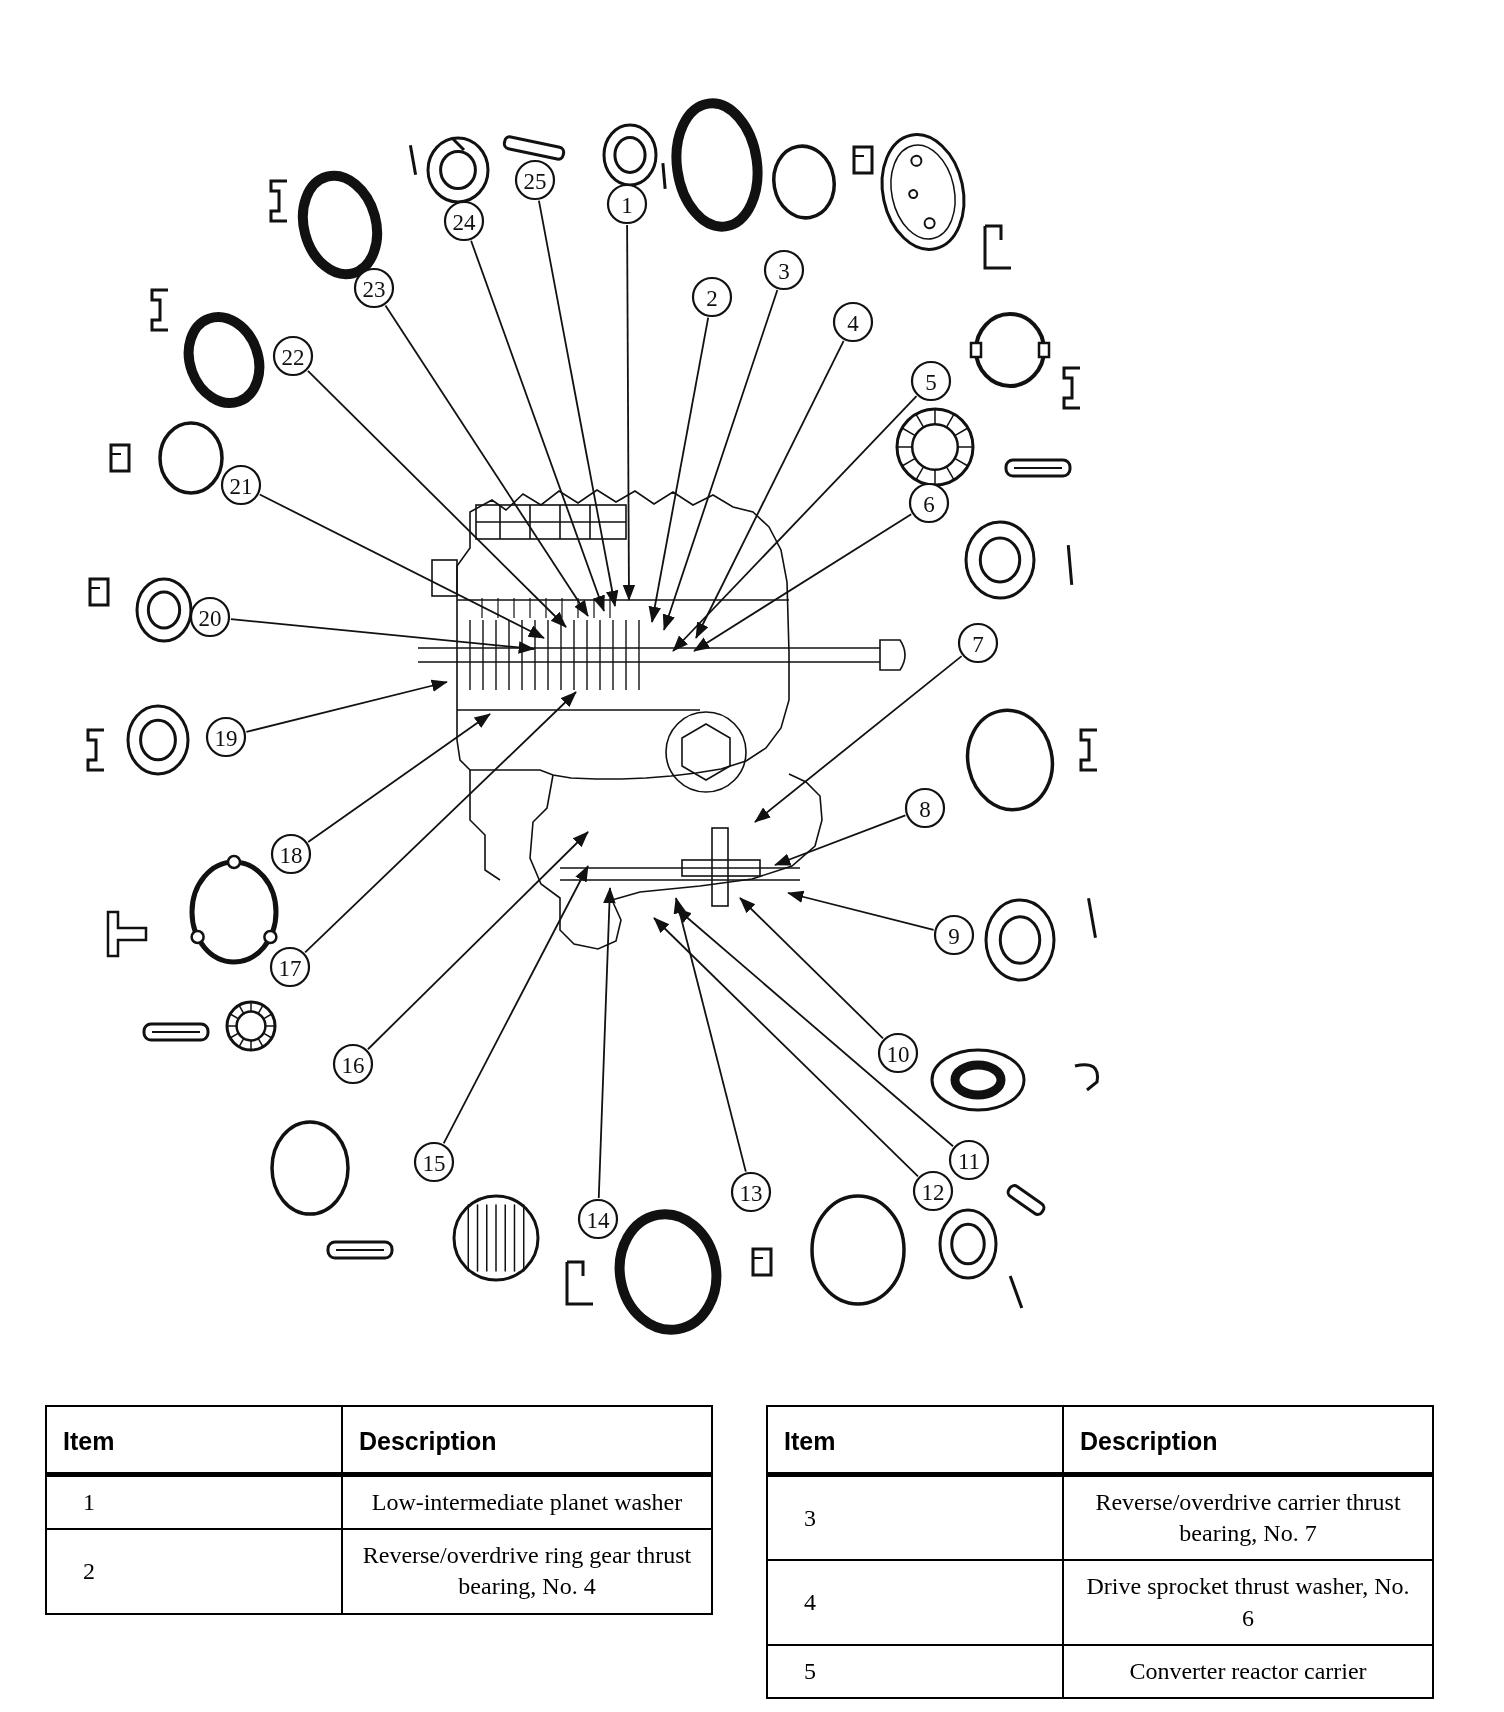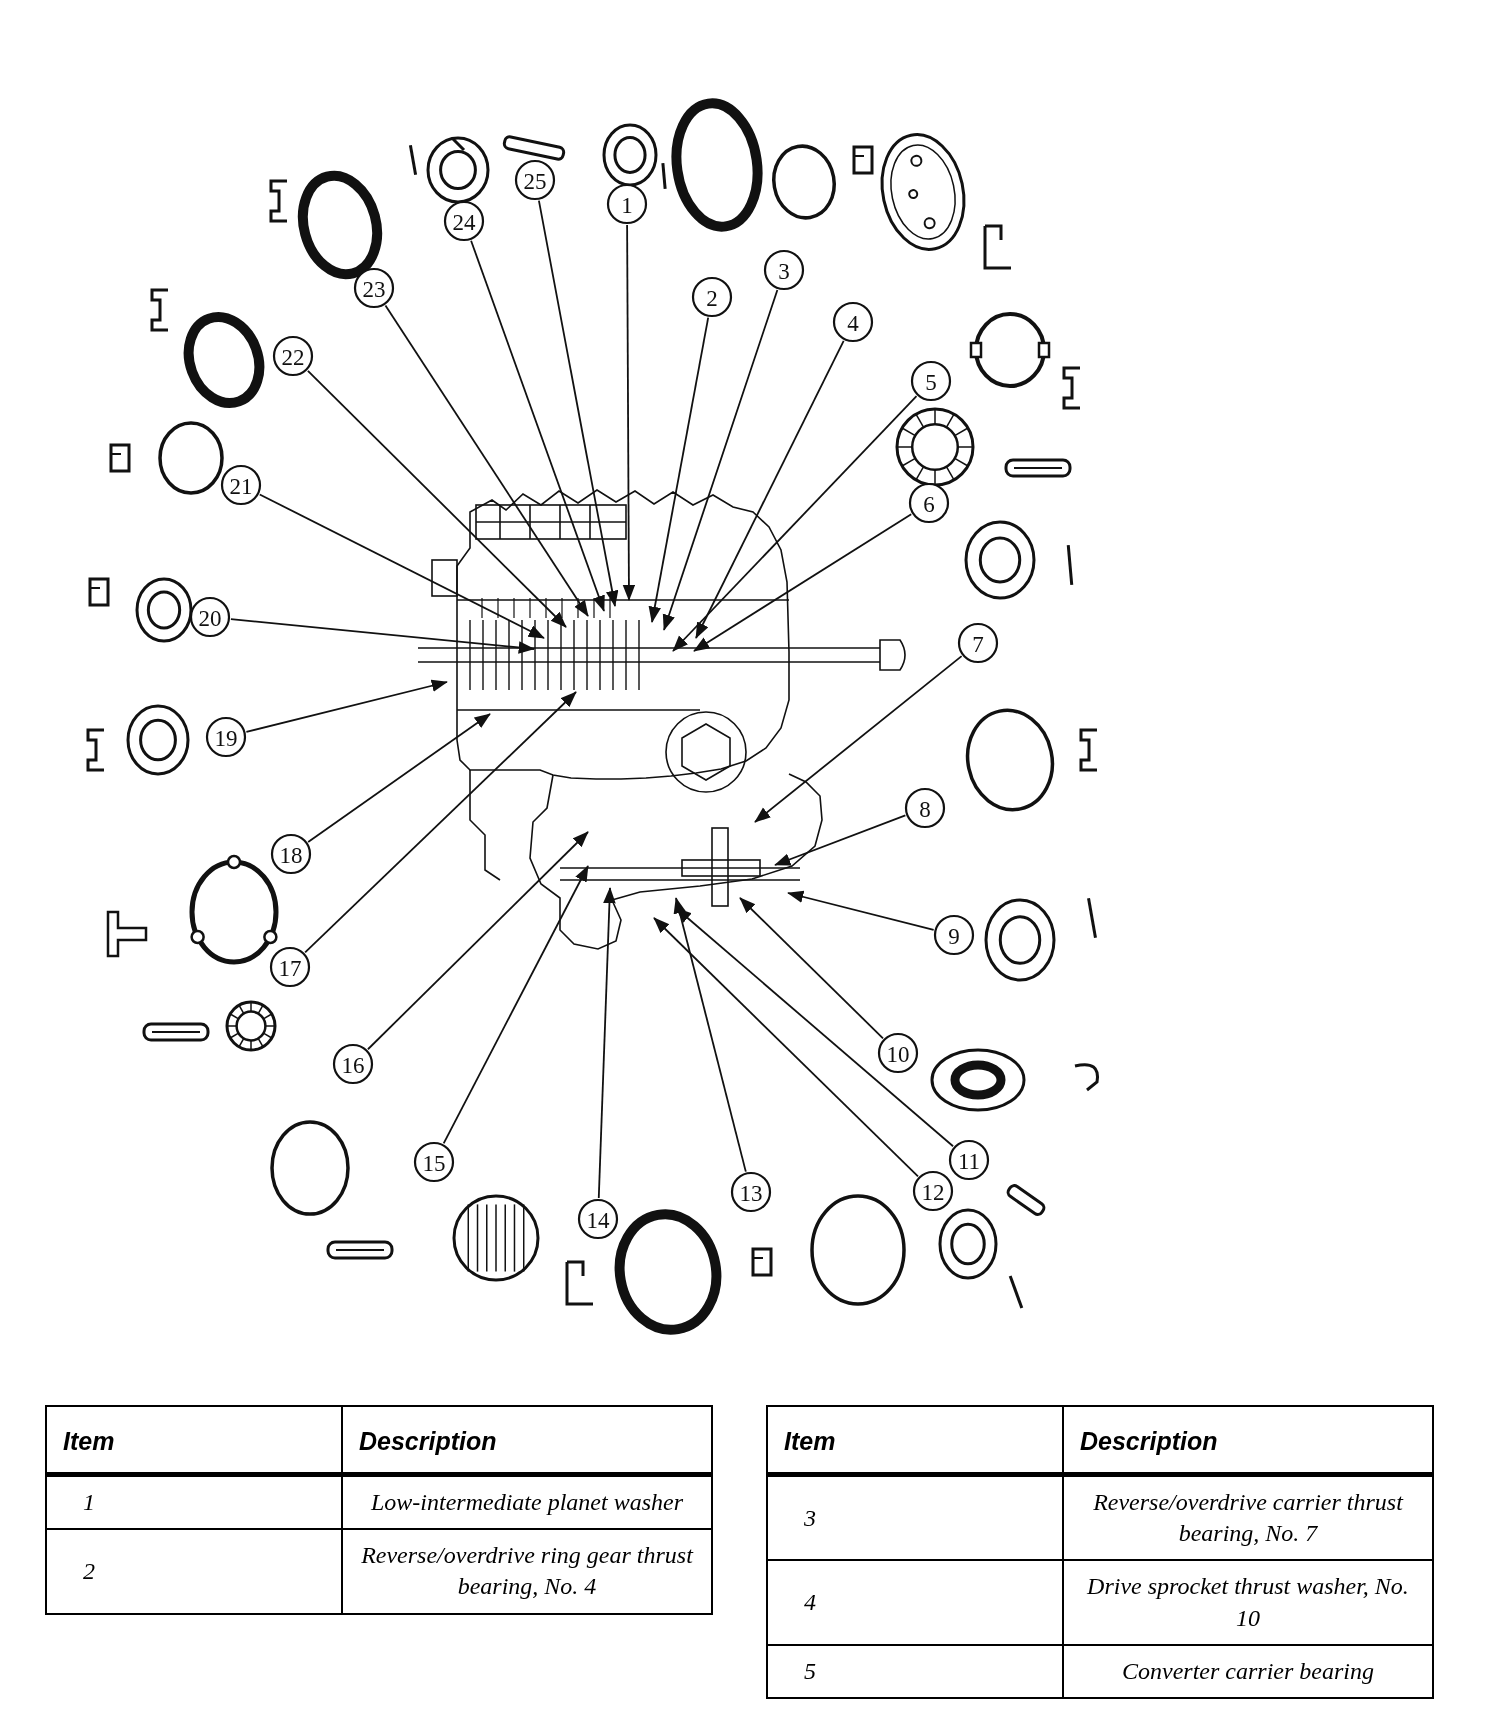--- a/index.html
+++ b/index.html
@@ -1,20 +1,20 @@
 <!DOCTYPE html>
 <html><head>
 <meta charset="utf-8">
 <style>
   html,body{margin:0;padding:0;background:#fff;}
   .page{position:relative;width:1504px;height:1712px;background:#fff;overflow:hidden;
         font-family:"Liberation Serif",serif;color:#000;}
   svg.figure{position:absolute;top:0;left:0;}
   table.ptable{position:absolute;border-collapse:collapse;background:#fff;table-layout:fixed;}
-  table.ptable,table.ptable th,table.ptable td{border:2.5px solid #000;font-style:italic;}
+  table.ptable,table.ptable th,table.ptable td{border:2.5px solid #000;}
   table.ptable th{font-family:"Liberation Sans",sans-serif;font-weight:bold;font-size:25px;
       text-align:left;padding:20px 10px 16px 16px;border-bottom:5px solid #000;}
   table.ptable td{font-size:24px;}
   td.item-cell{padding-left:36px;}
   td.desc-cell{padding:10px 14px;line-height:1.3;text-align:center;}
   .t1{left:45px;top:1405px;width:668px;}
   .t2{left:766px;top:1405px;width:668px;border-width:3px;}
   col.c-item{width:296px;}
 </style>
 </head>
@@ -440,22 +440,22 @@
         <th>Description</th>
       </tr>
     </thead>
     <tbody>
       <tr>
         <td class="item-cell">3</td>
         <td class="desc-cell">Reverse/overdrive carrier thrust bearing, No. 7</td>
       </tr>
       <tr>
         <td class="item-cell">4</td>
-        <td class="desc-cell">Drive sprocket thrust washer, No. 10</td>
+        <td class="desc-cell">Drive sprocket thrust washer, No. 6</td>
       </tr>
       <tr>
         <td class="item-cell">5</td>
-        <td class="desc-cell">Converter carrier bearing</td>
+        <td class="desc-cell">Converter reactor carrier</td>
       </tr>
     </tbody>
   </table>
 
 </div>
 
 </body></html>

